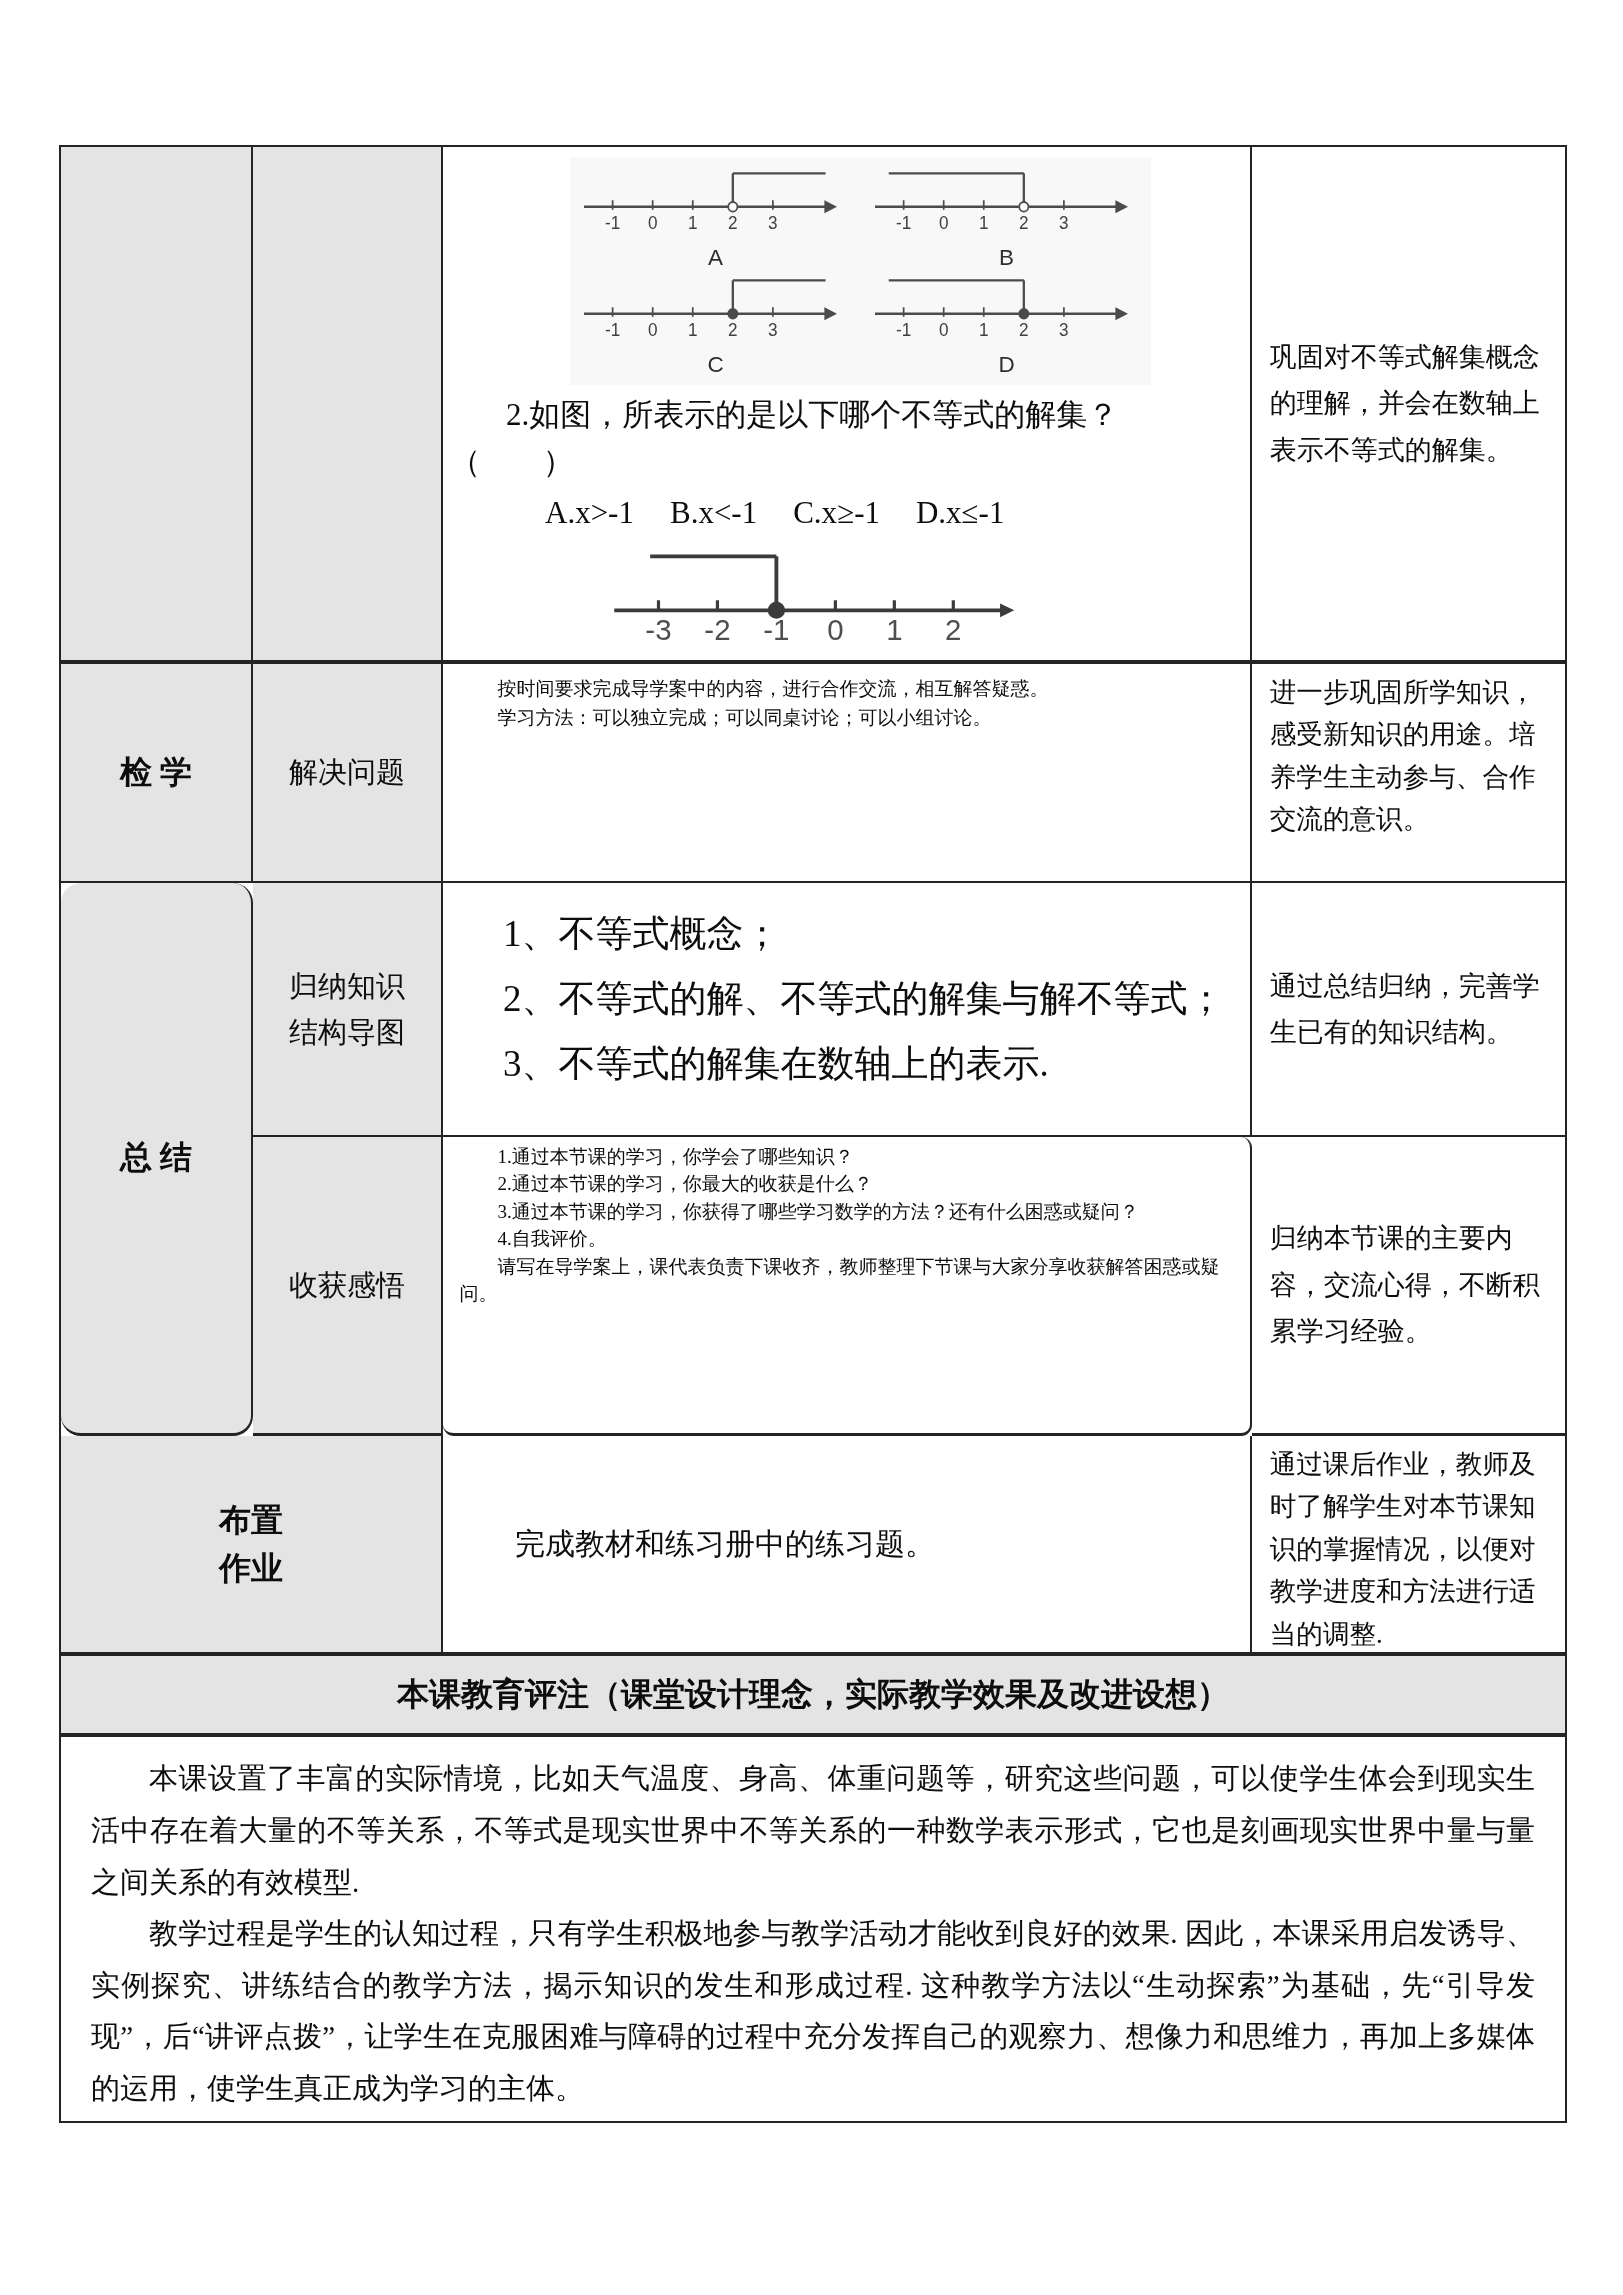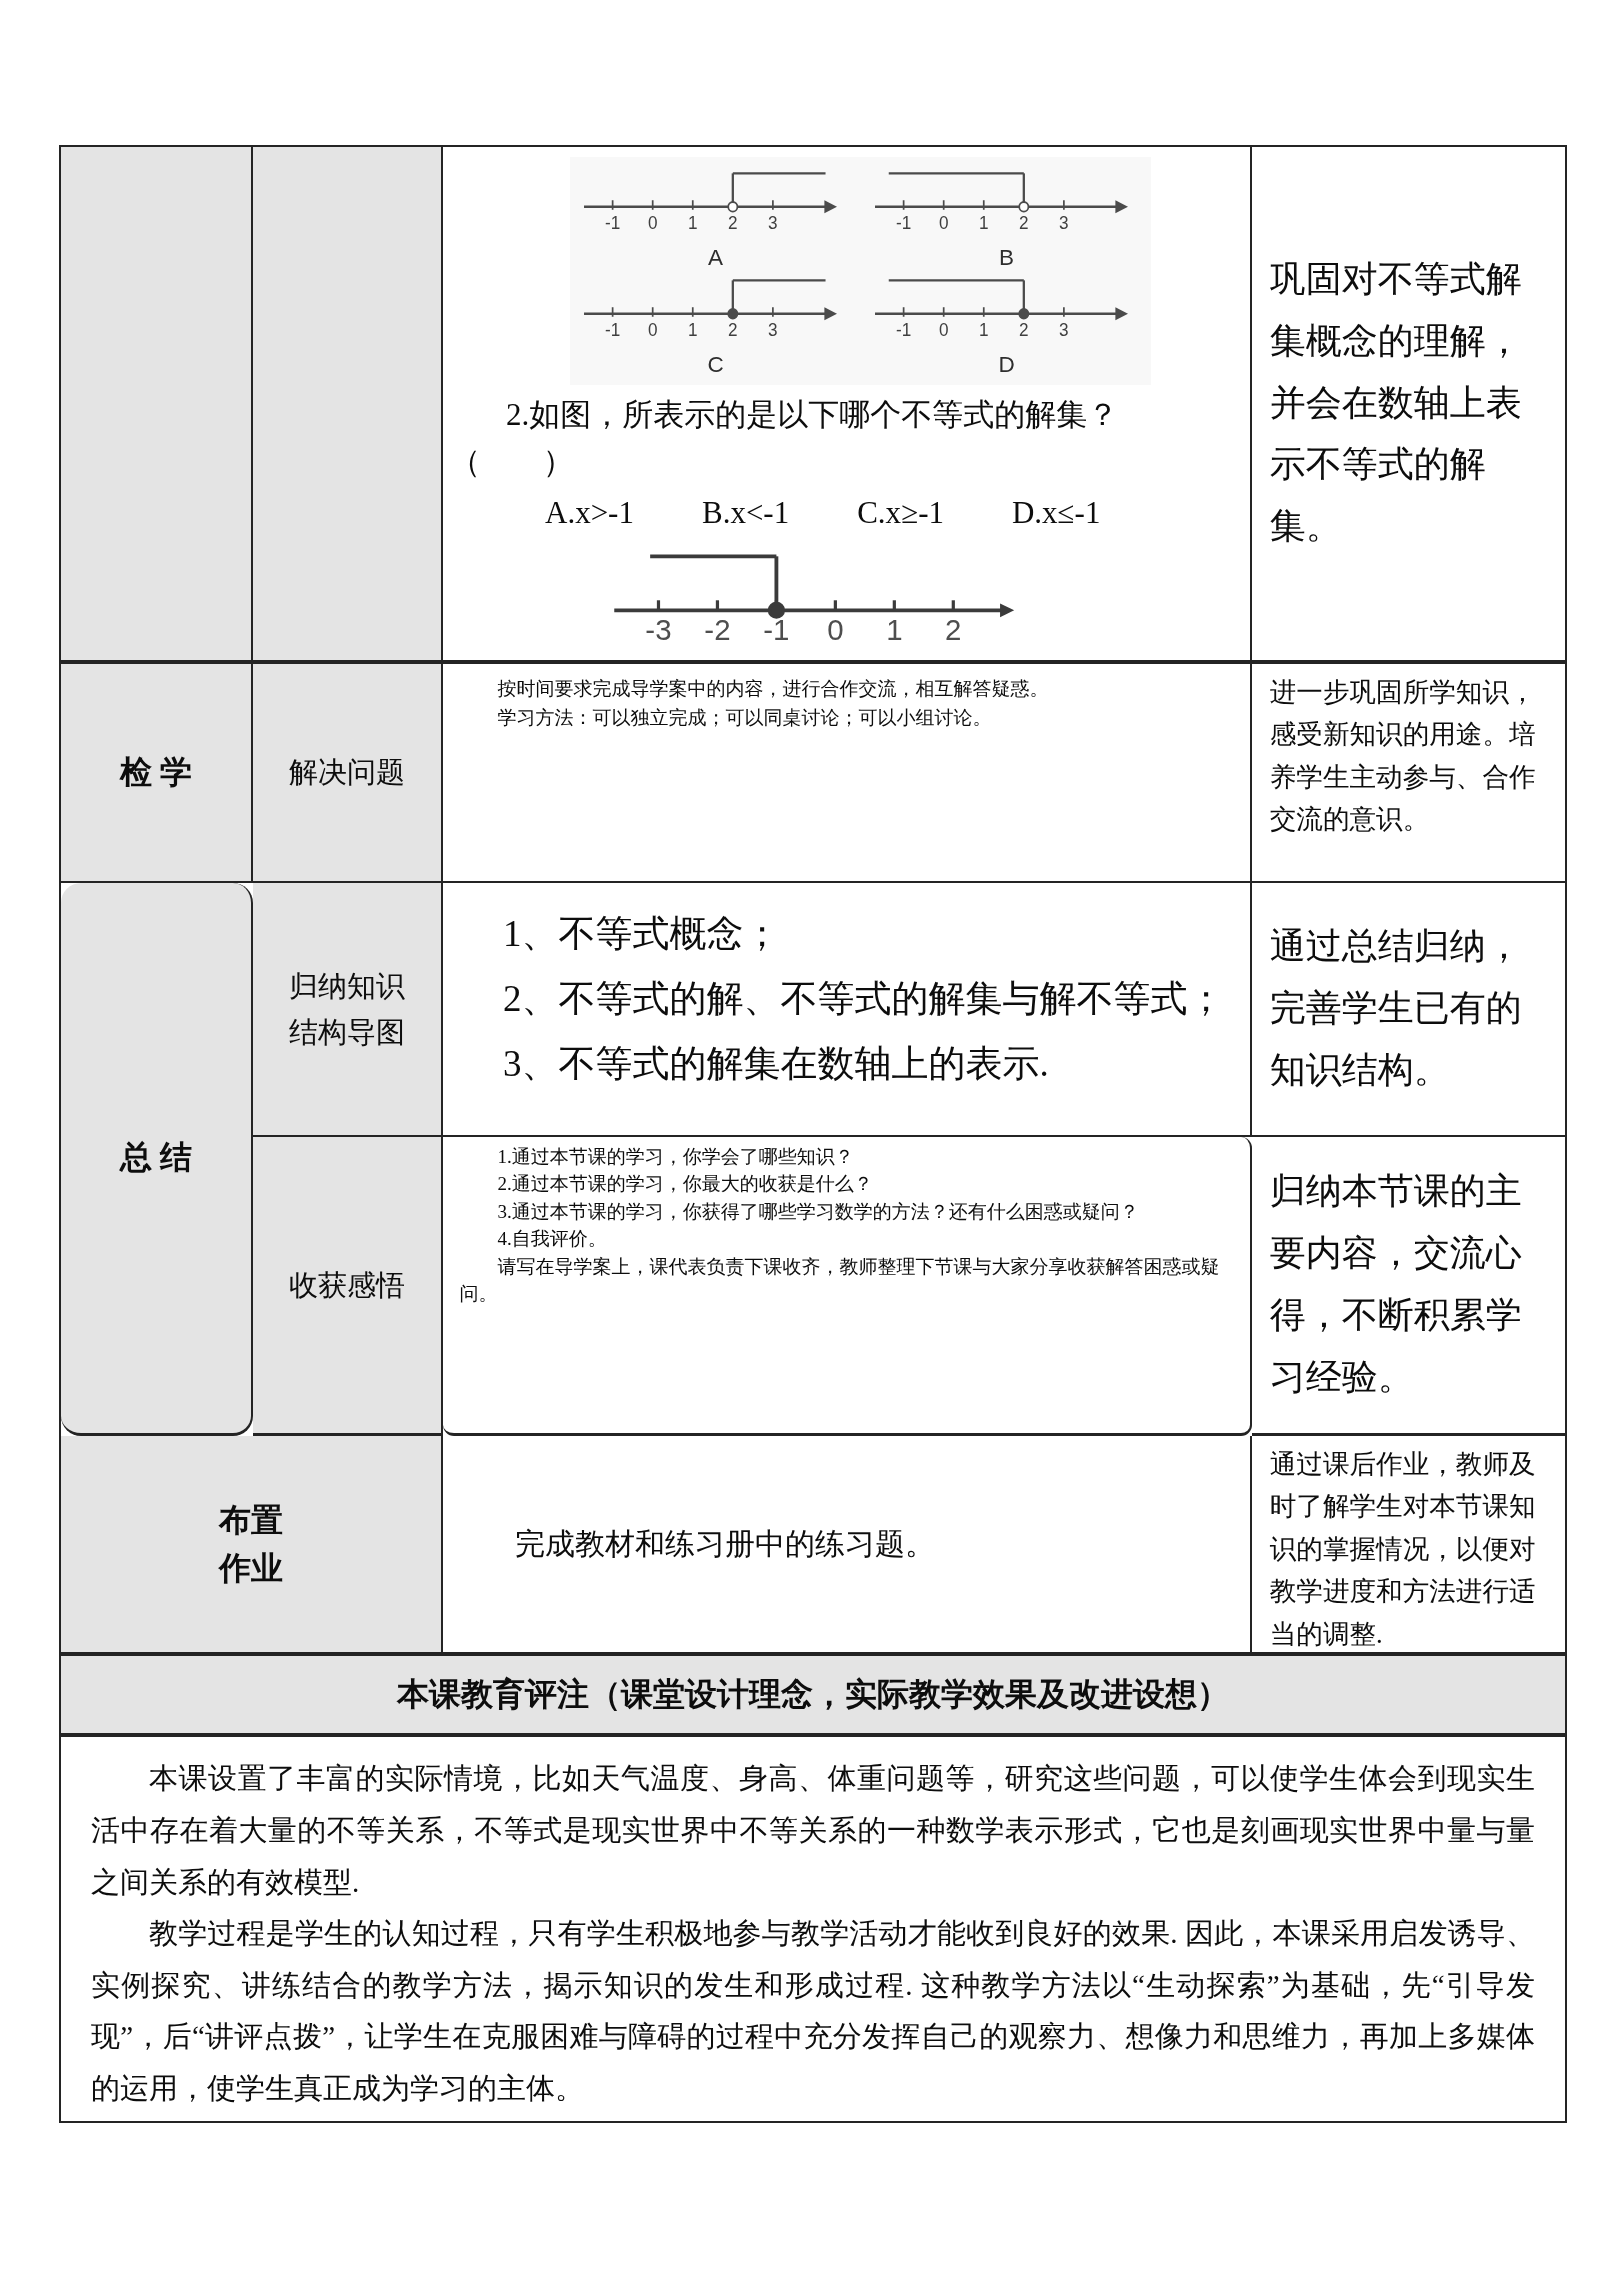--- a/index.html
+++ b/index.html
@@ -28,21 +28,21 @@
   .gray{background:#e4e4e4;}
 
   .stage{display:flex;align-items:center;justify-content:center;font-size:32px;font-weight:bold;}
   .stage.two-line{flex-direction:column;line-height:1.5;}
   .span2{grid-row:3 / 5;grid-column:1;border-radius:20px;}
   .spancol{grid-column:1 / 3;}
   .spanall{grid-column:1 / 5;}
 
   .sub{display:flex;flex-direction:column;align-items:center;justify-content:center;font-size:29px;line-height:1.6;}
 
-  .note{display:flex;flex-direction:column;justify-content:center;font-size:36px;line-height:1.72;padding:0 17.7px;}
+  .note{display:flex;flex-direction:column;justify-content:center;font-size:27px;line-height:1.72;padding:0 17.7px;}
   .note p{margin:0;}
   .note-tight{justify-content:flex-start;padding-top:6.8px;font-size:26.6px;line-height:1.6;}
 
   .body-text{padding:9.5px 17.7px 0 16.4px;font-size:19px;line-height:1.53;}
   .body-text p{margin:0;text-indent:2em;}
 
   .mindmap{padding:17.7px 13.6px 0 60px;font-size:37px;line-height:1.76;}
   .mindmap p{margin:0;}
 
   .reflect{padding:5.5px 15px 0 16.4px;font-size:19px;line-height:1.45;border-radius:11px;}
@@ -60,21 +60,21 @@
   .qcell{padding:5.5px 0 0 0;}
   .abcd-grid{
     display:grid;grid-template-columns:280px 280px;column-gap:11px;row-gap:1.4px;
     width:581px;margin:4.1px 0 0 127px;background:#f8f8f8;padding:8.2px 5.5px 6.8px;box-sizing:border-box;
   }
   .nl-fig{margin:0;}
   .nl-fig svg{display:block;width:269px;height:80px;}
   .nl-cap{text-align:center;font-size:22.5px;color:#2e2e2e;font-family:"Liberation Sans","DejaVu Sans",sans-serif;}
   .q-text{margin:9.5px 0 0;padding-left:63px;font-size:31px;}
   .q-blank{margin:4.1px 0 0;padding-left:6.8px;font-size:31px;}
-  .q-options{display:flex;gap:68px;margin:12.3px 0 0;padding-left:102px;font-size:31px;}
+  .q-options{display:flex;gap:36px;margin:12.3px 0 0;padding-left:102px;font-size:31px;}
   .answer-line{display:block;width:423px;height:108px;margin:9.5px 0 0 161px;}
 </style>
 </head>
 <body>
 
 <div class="page">
   <div class="doc-table">
 
     <div class="cell gray hb6"></div>
     <div class="cell gray hb6"></div>

